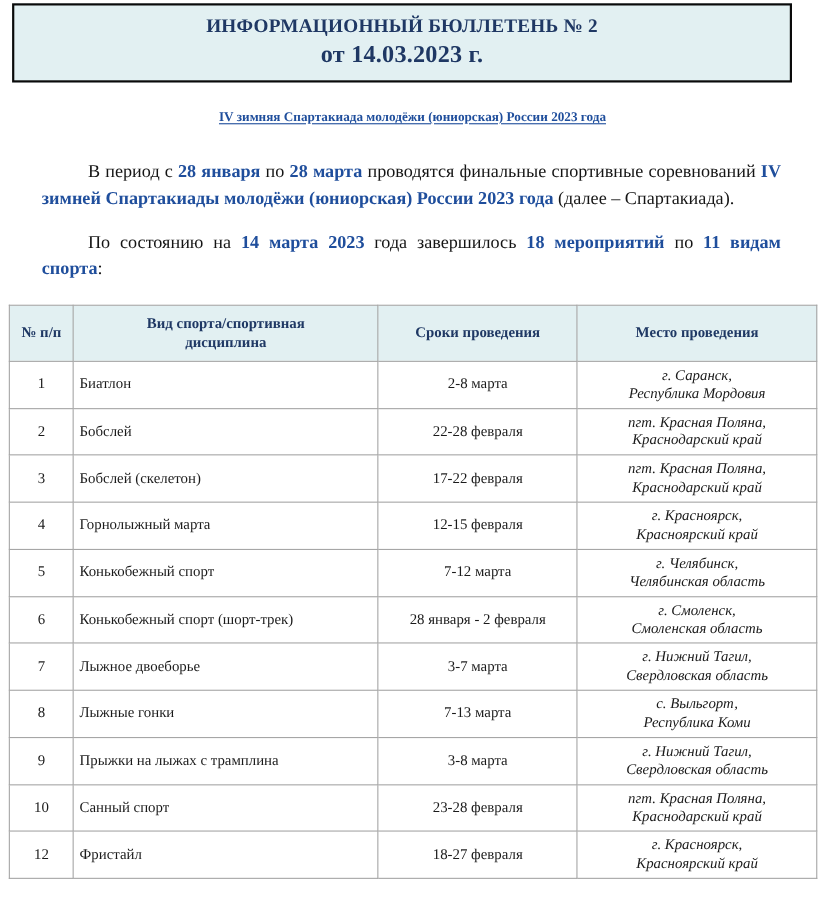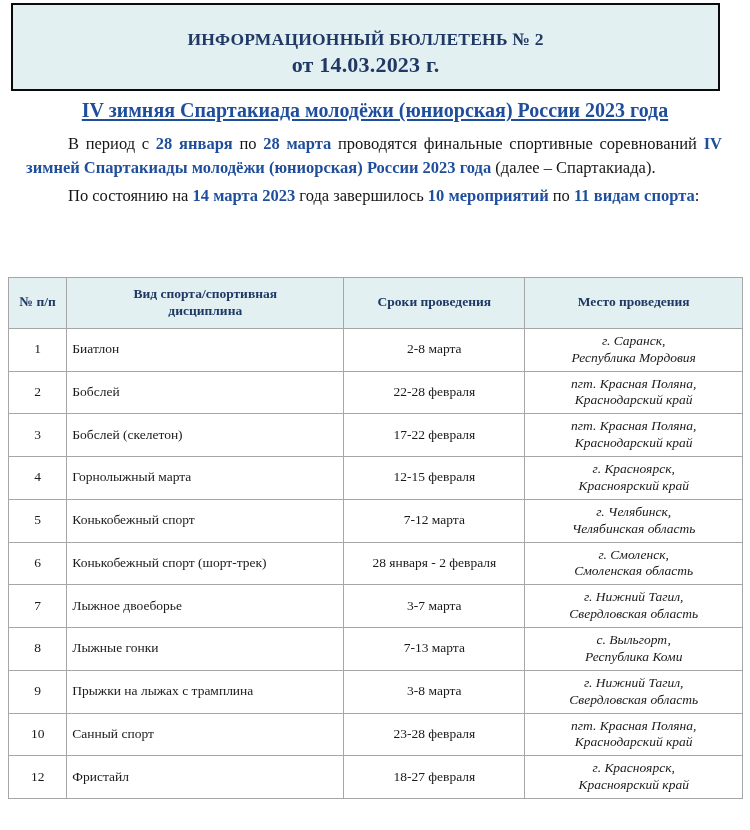--- a/index.html
+++ b/index.html
@@ -23,21 +23,21 @@
 
   
   .title-box {
     position: absolute;
     left: 11px;
     top: 3px;
     width: 709px;
     box-sizing: border-box;
     border: 2px solid #0a0a0a;
     background: #e2f0f2;
-    padding: 24px 6px 10px 6px;
+    padding: 8px 6px 10px 6px;
     text-align: center;
   }
   .title-line-1 {
     font-size: 17.5px;
     font-weight: bold;
     color: #1f3864;
     letter-spacing: 0.2px;
     line-height: 1.25;
   }
   .title-line-2 {
@@ -48,36 +48,36 @@
     line-height: 1.3;
   }
 
   
   .subtitle {
     position: absolute;
     left: 0;
     top: 99px;
     width: 750px;
     text-align: center;
-    font-size: 20px;
+    font-size: 12px;
     font-weight: bold;
     color: #1f4e9c;
     text-decoration: underline;
     text-underline-offset: 2px;
   }
 
   
   .body-wrap {
     position: absolute;
     left: 22px;
     top: 128px;
     width: 704px;
   }
   p.para {
-    margin: 4px;
+    margin: 16px;
     text-align: justify;
     text-justify: inter-word;
     font-size: 16.5px;
     line-height: 1.45;
     text-indent: 42px;
     color: #151515;
   }
   p.para + p.para {
     margin-top: 2px;
   }
@@ -153,21 +153,21 @@
 
   <div class="title-box">
     <div class="title-line-1">ИНФОРМАЦИОННЫЙ БЮЛЛЕТЕНЬ № 2</div>
     <div class="title-line-2">от 14.03.2023 г.</div>
   </div>
 
   <div class="subtitle">IV зимняя Спартакиада молодёжи (юниорская) России 2023 года</div>
 
   <div class="body-wrap">
     <p class="para">В период с <span class="hl">28 января</span> по <span class="hl">28 марта</span> проводятся финальные спортивные соревнований <span class="hl">IV зимней Спартакиады молодёжи (юниорская) России 2023 года</span> (далее – Спартакиада).</p>
-    <p class="para">По состоянию на <span class="hl">14 марта 2023</span> года завершилось <span class="hl">10 мероприятий</span> по <span class="hl">11 видам спорта</span>:</p>
+    <p class="para">По состоянию на <span class="hl">14 марта 2023</span> года завершилось <span class="hl">18 мероприятий</span> по <span class="hl">11 видам спорта</span>:</p>
   </div>
 
   <div class="table-wrap">
     <table class="sched">
       <thead>
         <tr>
           <th class="h-num">№ п/п</th>
           <th class="h-sport">Вид спорта/спортивная<br>дисциплина</th>
           <th class="h-dates">Сроки проведения</th>
           <th class="h-place">Место проведения</th>

